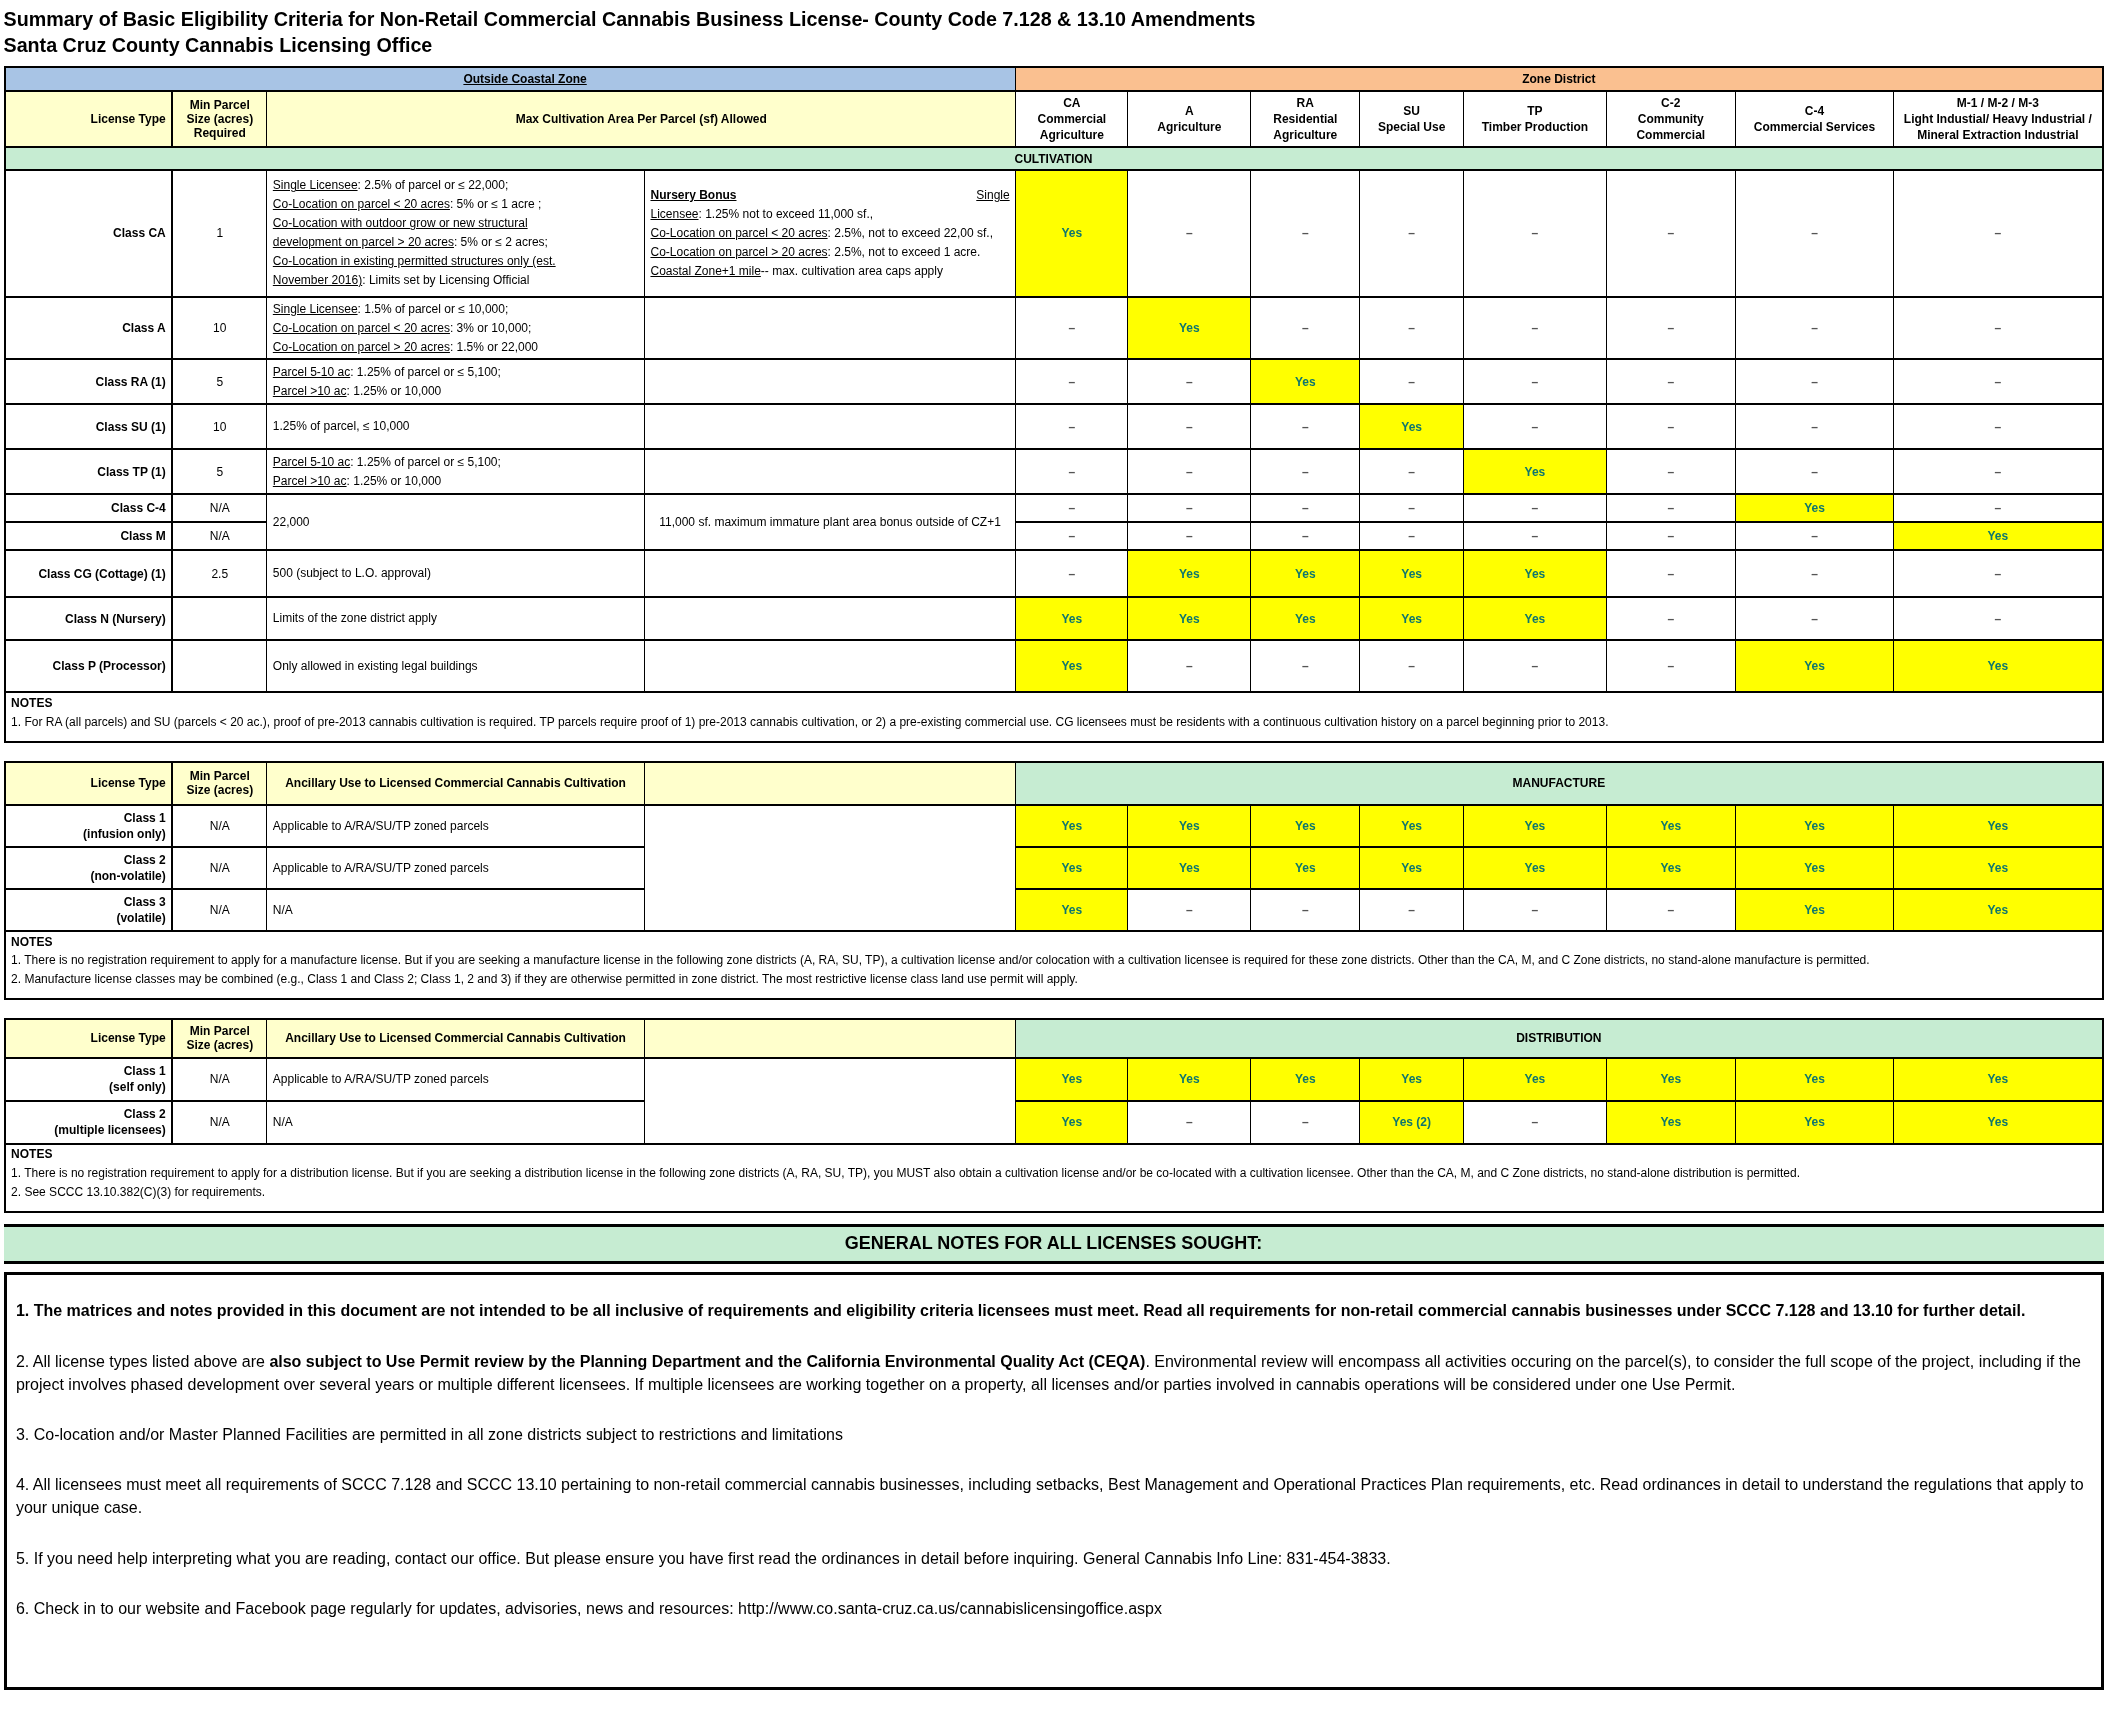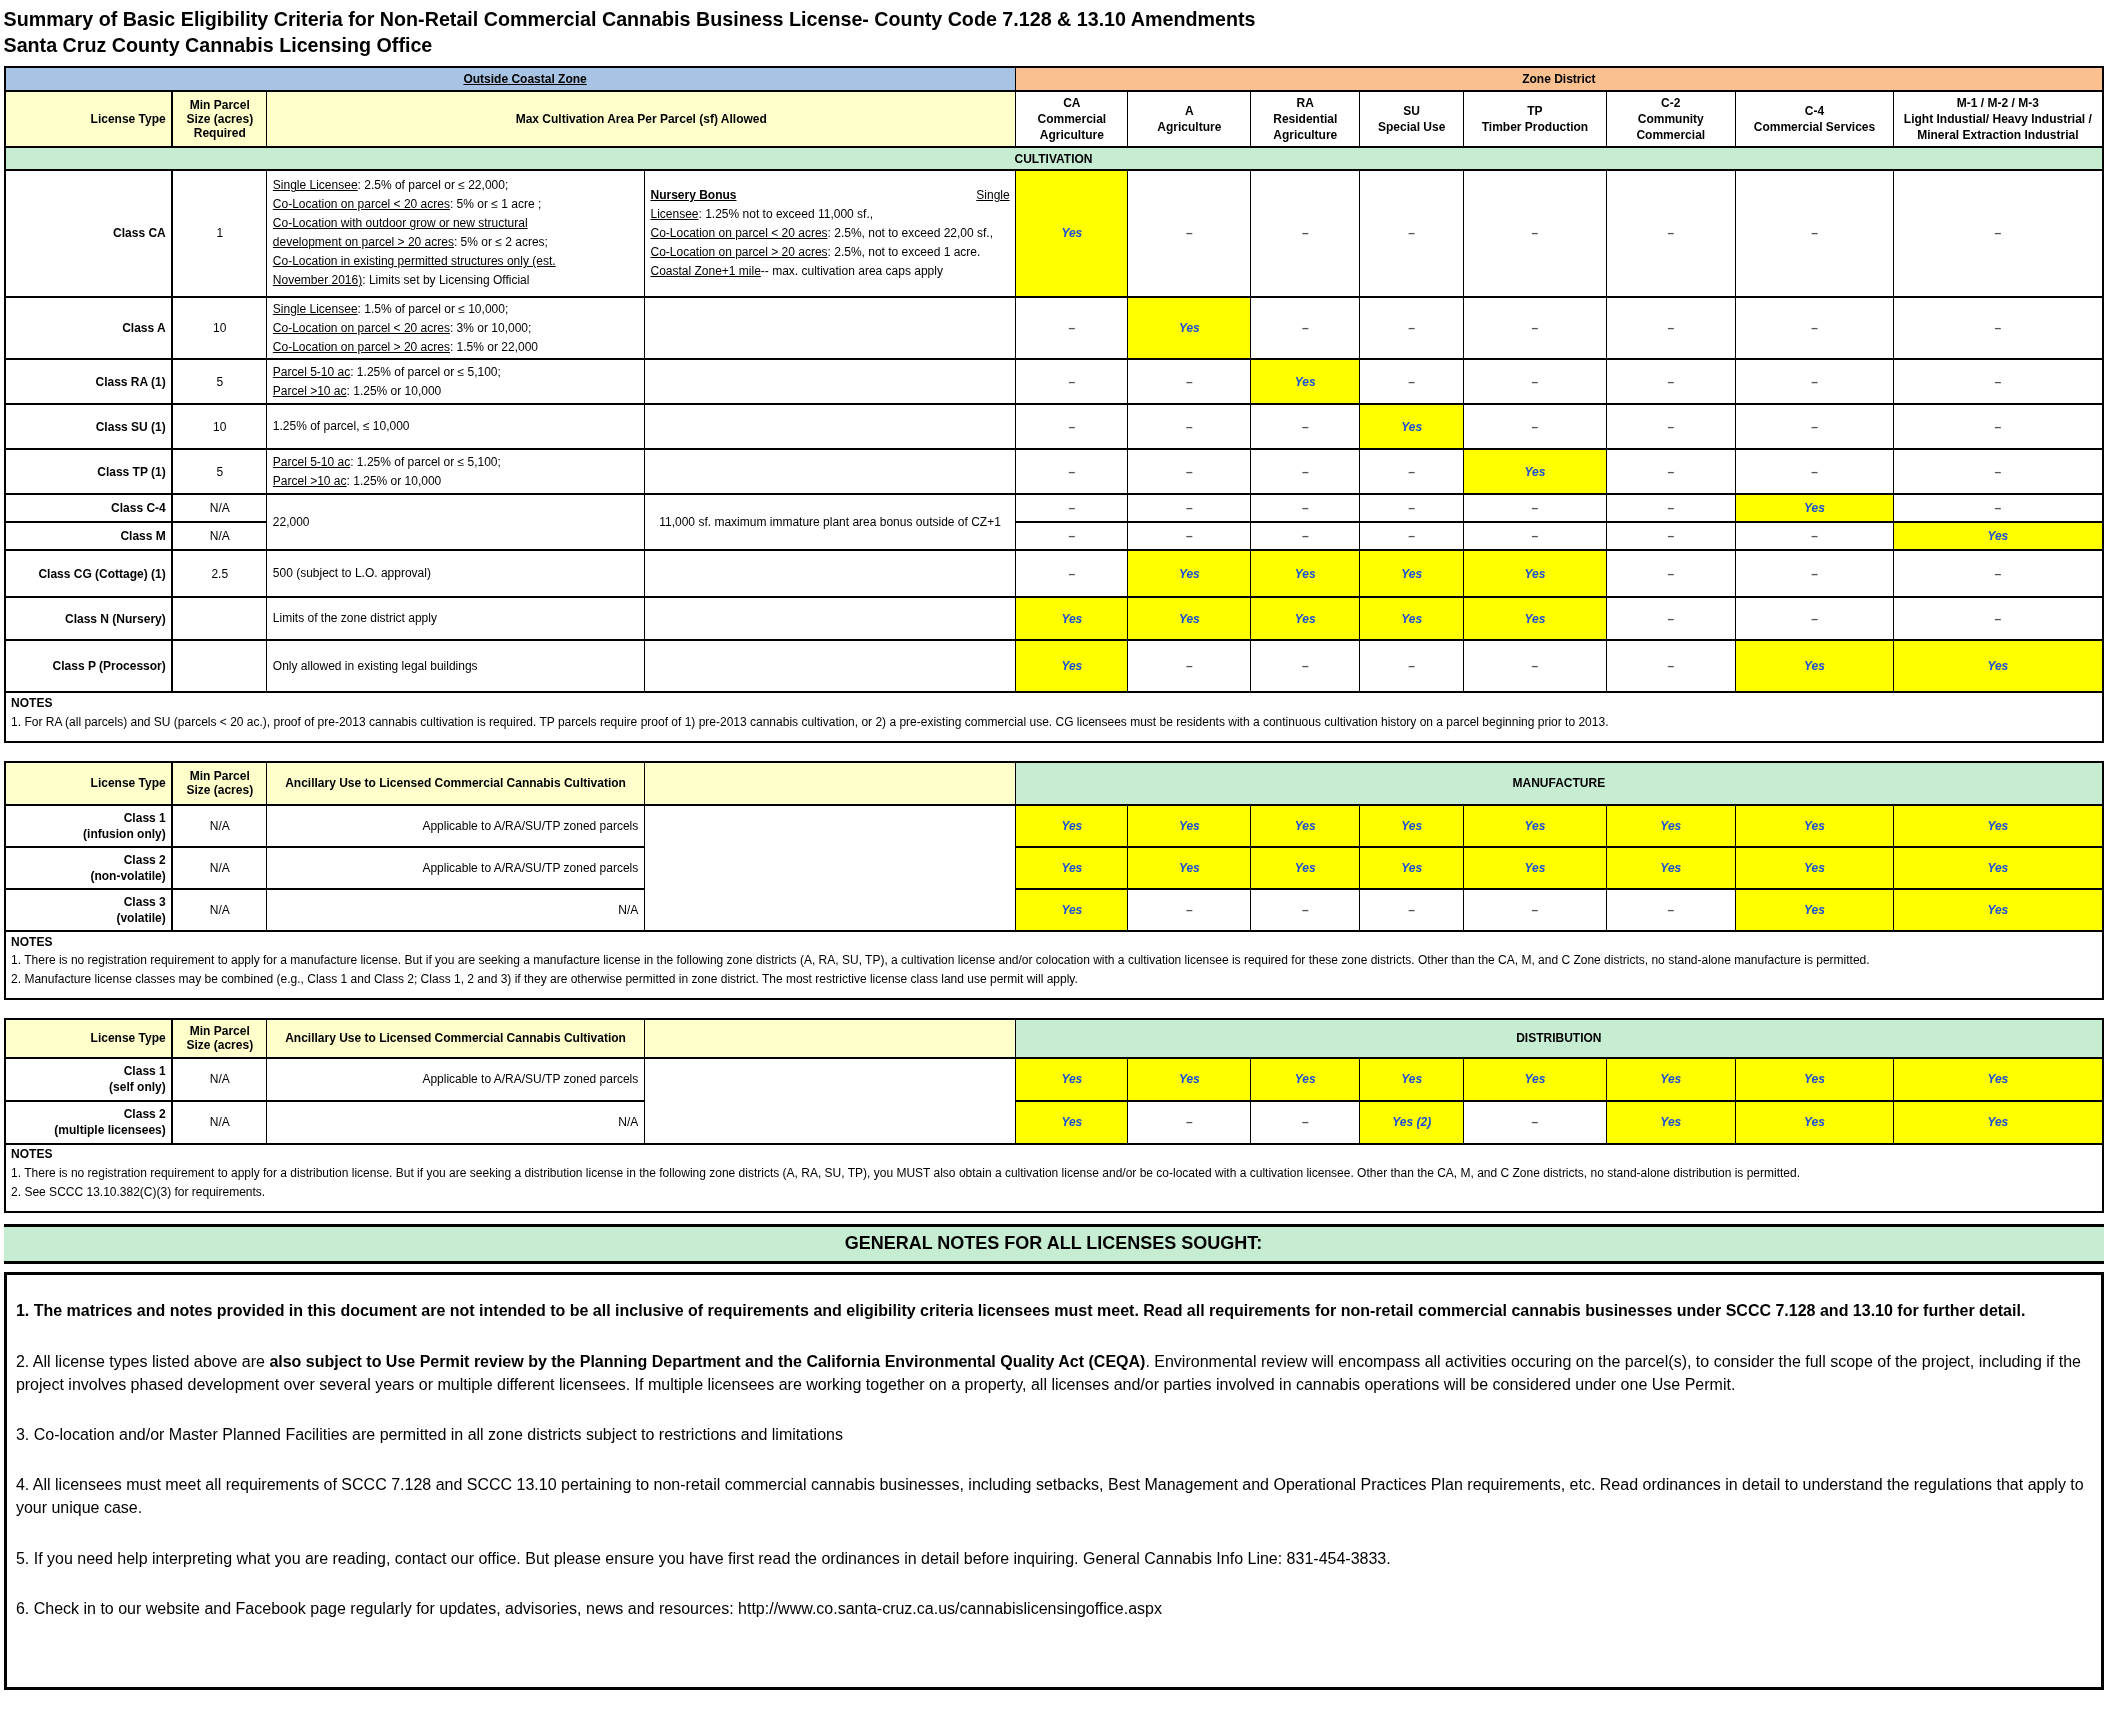--- a/index.html
+++ b/index.html
@@ -37,24 +37,24 @@
   .hy { background: var(--header-yellow); font-weight: bold; text-align:center; font-size:12.6px; }
   #cult-table .hdr-row th { height: 56px; }
   .zh { background:#fff; font-weight:bold; text-align:center; font-size:12px; line-height:1.35; padding:1.9px 2.8px; }
   .section { background: var(--section-green); font-weight:bold; text-align:center; font-size:12.6px; height: 22.5px; }
 
   .c-lbl { font-weight:bold; text-align:right; border-right:2.8px solid #000 !important; line-height:1.35; }
   .c-min { text-align:center; }
   .c-desc { text-align:left; line-height:1.58; padding:2.8px 7.5px; }
   .c-bonus { text-align:left; line-height:1.58; padding:2.8px 7.5px; border-right:1.9px solid #000 !important; }
   .c-bonus.center, .c-desc.center { text-align:center; }
-  .c-anc { text-align:right;margin-top:32px; }
+  .c-anc { text-align:left;margin-top:32px; }
   .c-spacer { border-right:1.9px solid #000 !important; background:#fff; }
   .c-mx { text-align:center; font-weight:bold; color:#555; }
-  .c-mx.yes { background: var(--yes-yellow); color:#1d4ed8;font-style:italic; }
+  .c-mx.yes { background: var(--yes-yellow); color:#0f766e; }
 
   .ln { display:block; }
   .ln.flex { display:flex; }
   .flexsp { flex:1 1 auto; }
 
   
   #cult-table tbody tr:nth-child(1) > td { height:127px; }
   #cult-table tbody tr:nth-child(2) > td { height:48px; }
   #cult-table tbody tr:nth-child(3) > td { height:45px; }
   #cult-table tbody tr:nth-child(4) > td { height:45px; }

